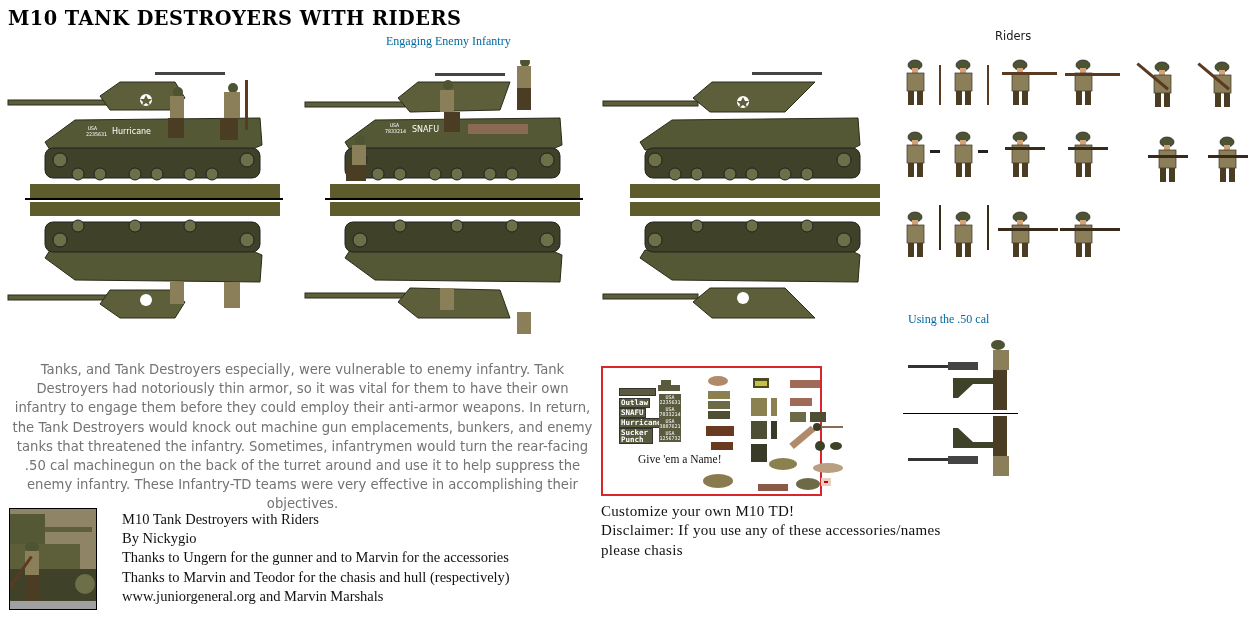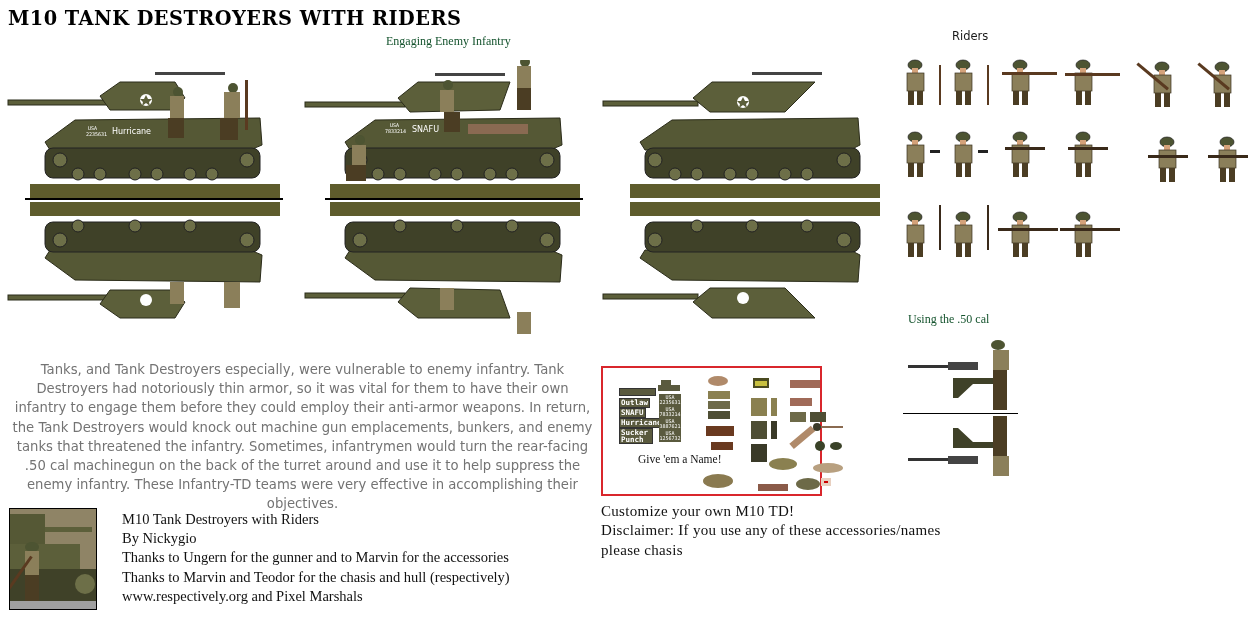--- a/index.html
+++ b/index.html
@@ -1,20 +1,20 @@
 <!DOCTYPE html>
 <html><head>
 <meta charset="utf-8">
 <style>
   html, body { margin:0; padding:0; background:#ffffff; }
   body { width:1258px; height:622px; position:relative; overflow:hidden; font-family:"DejaVu Sans", sans-serif; }
   .abs { position:absolute; }
   .title { left:8px; top:5px; font-family:"DejaVu Serif", serif; font-weight:900; font-size:21px; letter-spacing:0.5px; color:#000; transform:scaleX(0.92); transform-origin:left top; text-transform:uppercase; }
-  .caption { font-family:"Liberation Serif", serif; font-size:12px; color:#14532d; }
-  .sans-caption { font-family:"DejaVu Sans", sans-serif; font-size:11.5px; color:#1a1a1a; }
+  .caption { font-family:"Liberation Serif", serif; font-size:12px; color:#0369a1; }
+  .sans-caption { font-family:"DejaVu Sans", sans-serif; font-size:11.5px; color:#1a1a1a;margin-left:43px; }
   .tank-card { position:absolute; width:300px; height:260px; }
   .tank-svg { position:absolute; }
   .body-text { left:10px; top:360px; width:585px; font-family:"DejaVu Sans", sans-serif; font-size:13.2px; line-height:19.2px; color:#737373;text-align:center; }
   .credits { left:122px; top:510px; font-family:"Liberation Serif", serif; font-size:14.5px; line-height:19.2px; color:#111; }
   .credits div { white-space:nowrap; }
   .thumb { left:9px; top:508px; width:86px; height:100px; border:1px solid #000; background:#9a8e6e; overflow:hidden; }
   .acc-box { left:601px; top:366px; width:221px; height:130px; border:2px solid #d9262c; box-sizing:border-box; }
   .custom-text { left:601px; top:502px; font-family:"Liberation Serif", serif; font-size:15px; line-height:19.3px; color:#111; letter-spacing:0.3px; }
   .name-plate { position:absolute; background:#5a5a3e; color:#fff; font-family:"DejaVu Sans Mono", monospace; font-size:7.5px; font-weight:bold; line-height:8px; padding:0 1px; border:1px solid #333; }
   .usa-plate { position:absolute; background:#5a5a3e; color:#fff; font-family:"DejaVu Sans Mono", monospace; font-size:5px; line-height:5px; text-align:center; width:22px; padding:1px 0; }
@@ -320,14 +320,14 @@
     <rect x="15" y="66" width="14" height="26" fill="#4b3d23"></rect>
     <rect x="5" y="45" width="3" height="50" fill="#5a3a20" transform="rotate(35 10 70)"></rect>
   </svg>
 </div>
 
 <div class="abs credits">
   <div>M10 Tank Destroyers with Riders</div>
   <div>By Nickygio</div>
   <div>Thanks to Ungern for the gunner and to Marvin for the accessories</div>
   <div>Thanks to Marvin and Teodor for the chasis and hull (respectively)</div>
-  <div>www.respectively.org and Pixel Marshals</div>
+  <div>www.juniorgeneral.org and Marvin Marshals</div>
 </div>
 
 </body></html>

